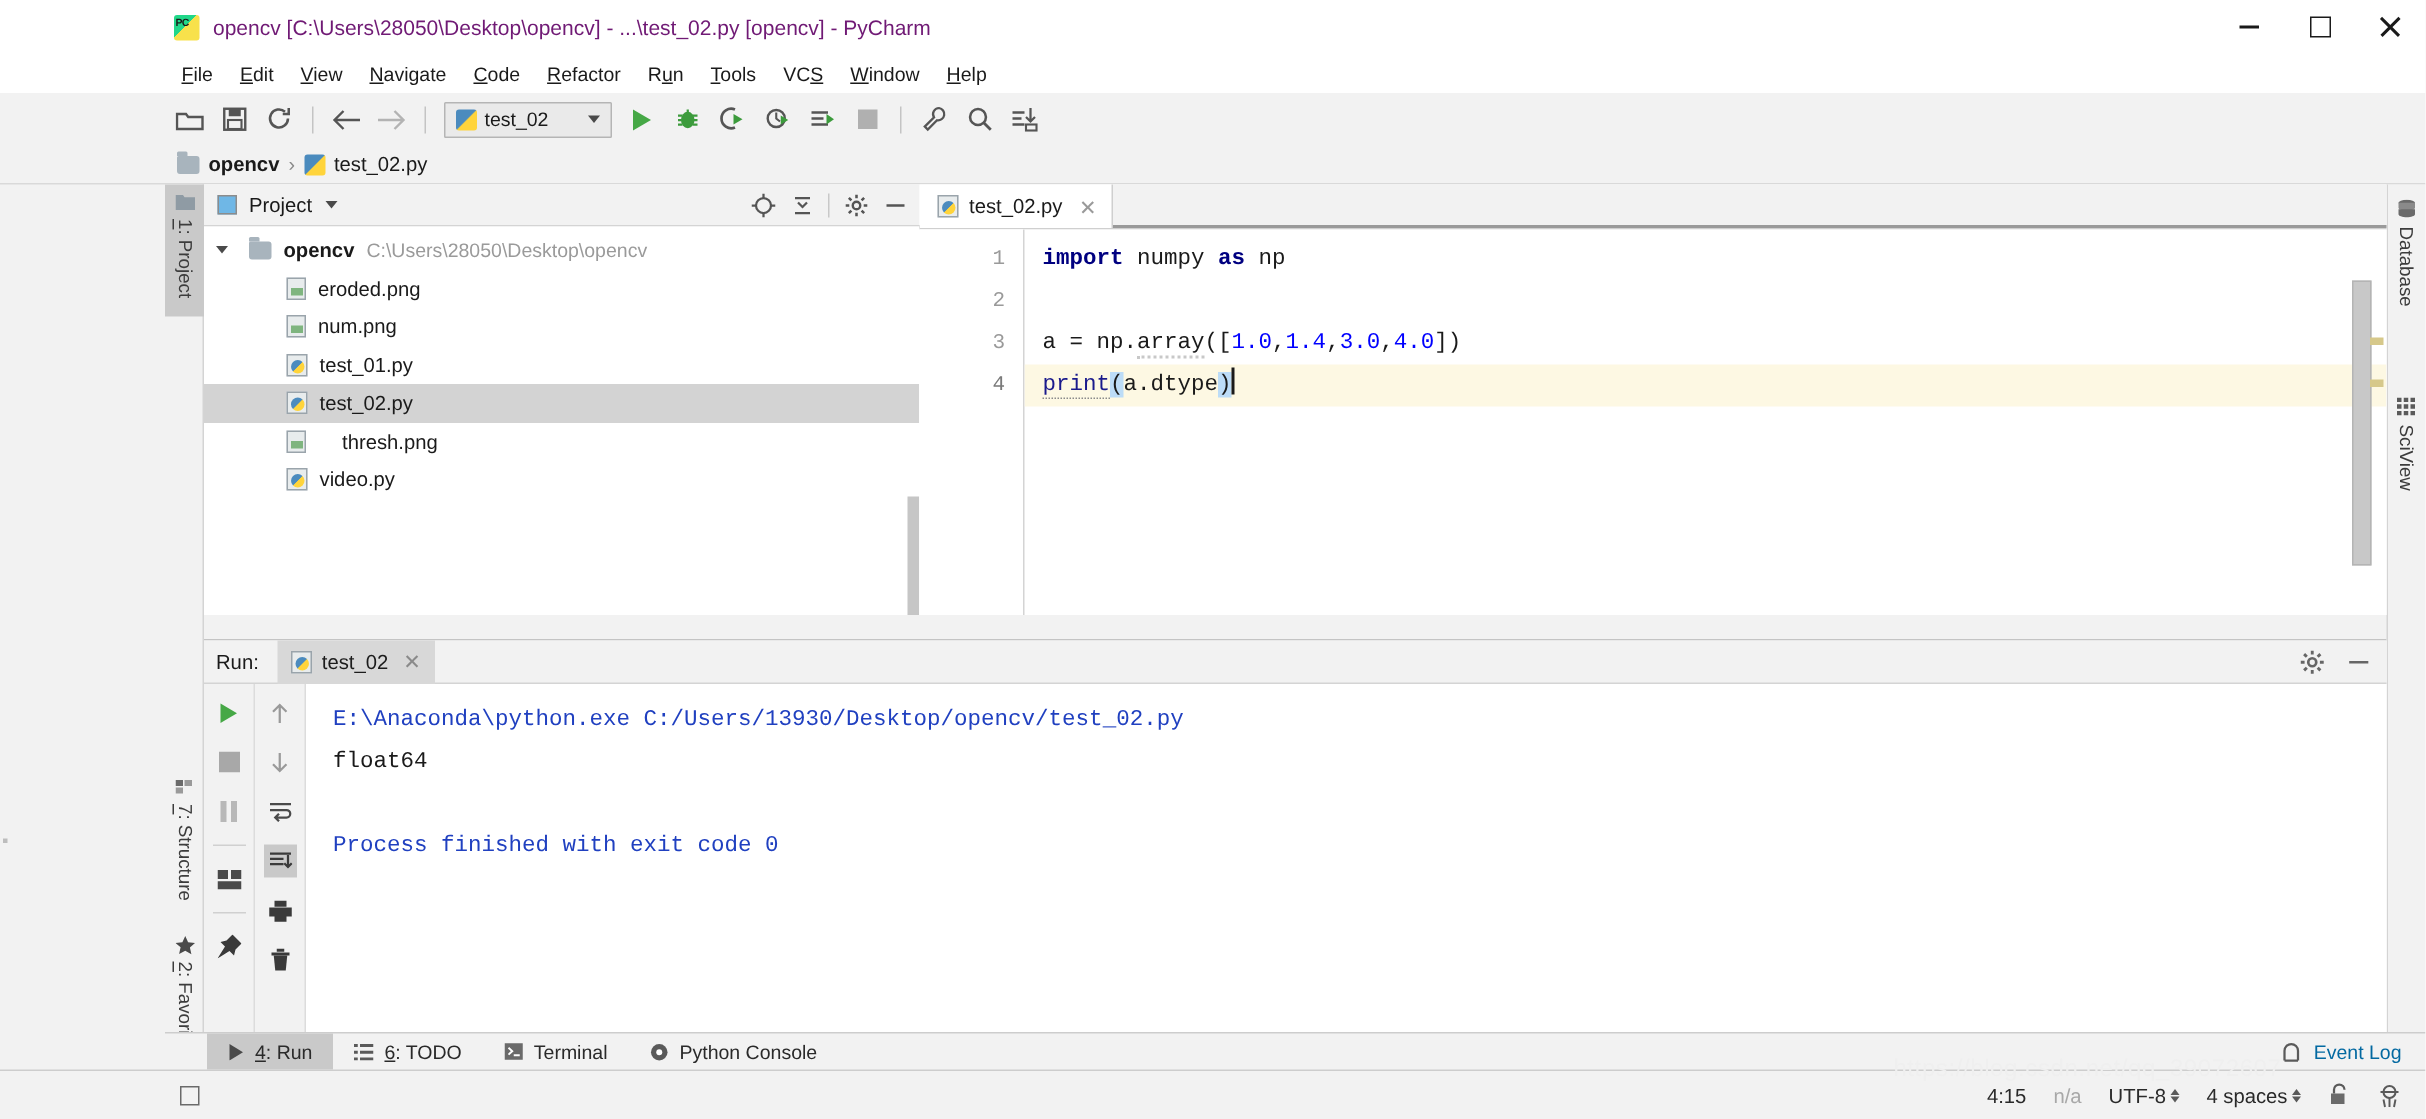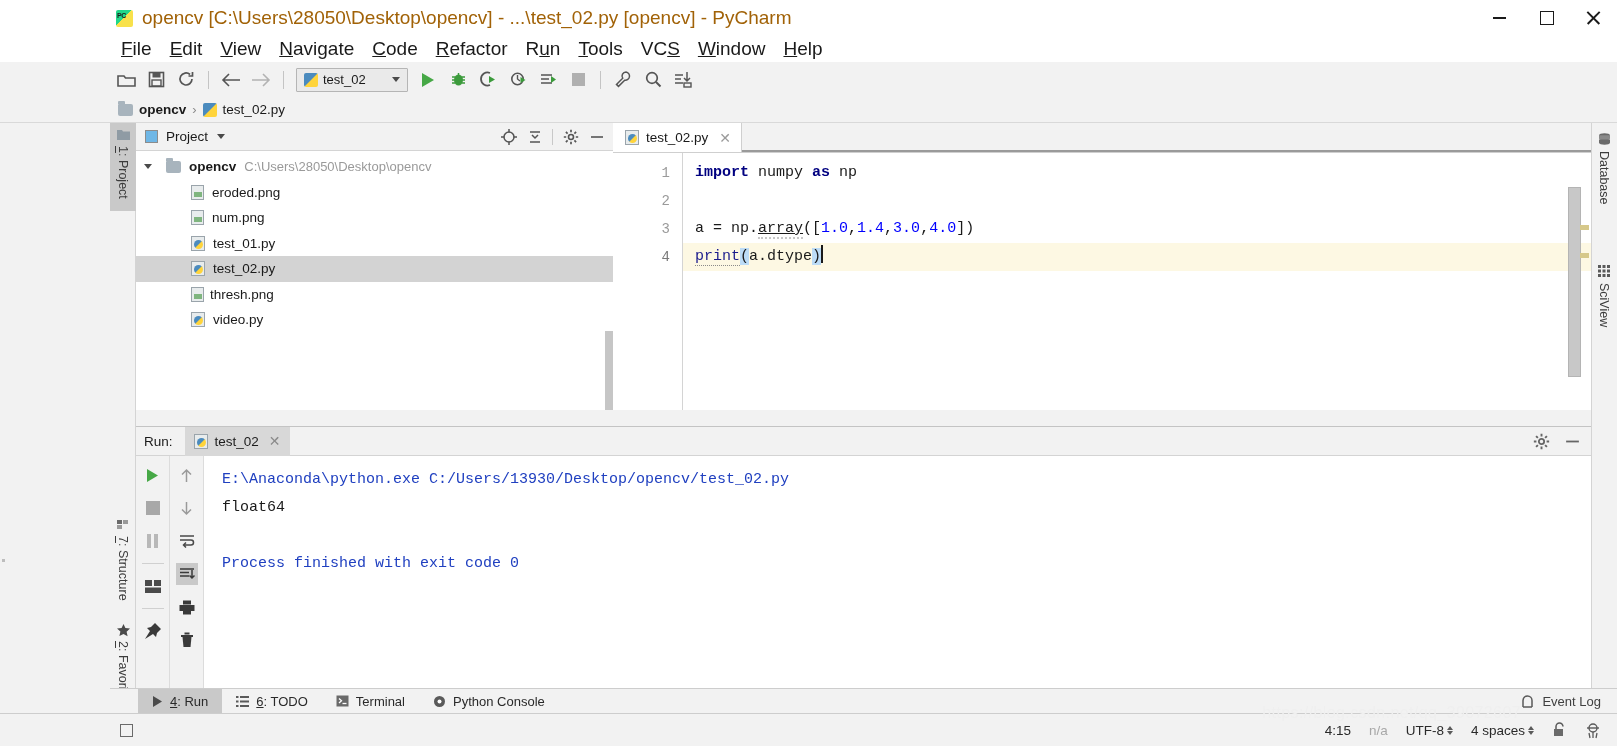--- a/index.html
+++ b/index.html
@@ -20,39 +20,39 @@
   }
   .titlebar .pc-logo {
     width: 17px; height: 17px; margin-left: 116px; margin-right: 9px;
     background: linear-gradient(135deg,#21d789 0%,#21d789 45%,#f8e14b 45%,#f8e14b 100%);
     border-radius: 2px; position: relative; flex: none;
   }
   .titlebar .pc-logo::after {
     content: "PC"; position: absolute; left: 1px; top: 2px;
     font-size: 7px; font-weight: bold; color: #1a1a1a; letter-spacing: -0.5px;
   }
-  .titlebar .ttl { font-size: 19px; color: #a16207; white-space: nowrap; }
+  .titlebar .ttl { font-size: 14px; color: #701a75; white-space: nowrap; }
   .wbtns { position: absolute; right: 0; top: 0; height: 36px; display: flex; }
   .wbtn { width: 47px; height: 36px; display: flex; align-items: center; justify-content: center;
           font-size: 15px; color: #1a1a1a; }
   .wbtn.mini::before { content:""; display:block; width:13px; height:1.5px; background:#1a1a1a; }
   .wbtn.maxi::before { content:""; display:block; width:12px; height:12px; border:1.5px solid #1a1a1a; }
   .wbtn.closex { position: relative; }
   .wbtn.closex::before, .wbtn.closex::after {
     content:""; position:absolute; width:17px; height:1.5px; background:#1a1a1a; top:17px; left:15px;
   }
   .wbtn.closex::before { transform: rotate(45deg); }
   .wbtn.closex::after  { transform: rotate(-45deg); }
 
   
   .menubar {
     position: absolute; left: 0; top: 36px; width: 1617px; height: 26px;
     background: #ffffff; display: flex; align-items: center; padding-left: 112px;
   }
-  .menuitem { font-size: 19px; color: #1a1a1a; padding: 2px 9px; white-space: nowrap; }
+  .menuitem { font-size: 13px; color: #1a1a1a; padding: 2px 9px; white-space: nowrap; }
   .menuitem u { text-decoration: underline; }
 
   
   .toolbar {
     position: absolute; left: 0; top: 62px; width: 1617px; height: 35px;
     background: #f2f2f2; display: flex; align-items: center; padding-left: 112px; gap: 2px;
   }
   .tbi { width: 28px; height: 26px; display: flex; align-items: center; justify-content: center; }
   .tbsep { width: 1px; height: 18px; background: #c4c4c4; margin: 0 6px; }
   .runcfg {
@@ -153,21 +153,21 @@
   .gl { height: 28px; line-height: 28px; font-family: "Liberation Mono", monospace; font-size: 14px; color: #9a9a9a; padding-right: 12px; }
   .gl.cur { color: #7a7a7a; }
   .codepane { flex: 1; position: relative; padding-top: 6px; overflow: hidden; }
   .cl { height: 28px; line-height: 28px; font-family: "Liberation Mono", monospace; font-size: 15px; color: #1a1a1a; padding-left: 12px; white-space: pre; }
   .cl.hl { background: #fdf8e3; }
   .kw { color: #000080; font-weight: bold; }
   .num { color: #0000ff; }
   .fn { color: #1a1a8c; border-bottom: 1px dotted #8a8a8a; }
   .brk { background: #bcdcf7; }
   .caret { display: inline-block; width: 2px; height: 18px; background: #1a1a1a; vertical-align: -3px; }
-  .squig { border-bottom: 2px dotted #c8c8c8; text-decoration: underline; }
+  .squig { border-bottom: 2px dotted #c8c8c8; }
   .edscroll { position: absolute; right: 10px; top: 34px; width: 13px; height: 190px; background: #c8c8c8; border: 1px solid #b4b4b4; }
   .mark { position: absolute; right: 2px; width: 9px; height: 5px; background: #d6c88a; }
 
   
   .runpanel { position: absolute; left: 136px; top: 426px; right: 26px; height: 277px; background:#fff; border-top: 1px solid #c4c4c4; }
   .runhead { height: 29px; background: #f2f2f2; display: flex; align-items: center; padding-left: 8px; border-bottom: 1px solid #d4d4d4; }
   .runhead .rl { font-size: 13.5px; color: #1a1a1a; margin-right: 12px; }
   .runtab { background: #d8d8d8; height: 29px; display: flex; align-items: center; gap: 7px; padding: 0 9px; font-size: 13.5px; }
   .runtab .x { color: #8a8a8a; font-size: 14px; margin-left: 3px; }
   .runhead .rbtns { margin-left: auto; display: flex; align-items: center; gap: 14px; padding-right: 10px; color:#666; }
@@ -184,21 +184,21 @@
   .hsep { height: 1px; background: #d0d0d0; width: 22px; }
 
   
   .bottombar {
     position: absolute; left: 110px; bottom: 33px; right: 0; height: 25px;
     background: #f2f2f2; display: flex; align-items: center; border-top: 1px solid #cdcdcd;
   }
   .btab { height: 25px; display: flex; align-items: center; gap: 7px; padding: 0 14px; font-size: 13px; color: #2a2a2a; white-space: nowrap; }
   .btab.sel { background: #c9c9c9; margin-left: 28px; }
   .btab u { text-decoration: underline; }
-  .bottombar .right { margin-left: auto; display: flex; align-items: center; gap: 7px; padding-right: 16px; font-size: 13px; color: #404040; }
+  .bottombar .right { margin-left: auto; display: flex; align-items: center; gap: 7px; padding-right: 16px; font-size: 13px; color: #0369a1; }
 
   
   .statusbar {
     position: absolute; left: 0; bottom: 0; width: 1617px; height: 33px;
     background: #f2f2f2; display: flex; align-items: center; border-top: 1px solid #cdcdcd;
   }
   .statusbar .sq {
     width: 13px; height: 13px; border: 1.5px solid #6a6a6a; margin-left: 120px;
   }
   .statusbar .right { margin-left: auto; display: flex; align-items: center; gap: 18px; padding-right: 16px; font-size: 13.5px; color: #2a2a2a; }
@@ -461,21 +461,21 @@
         <span class="tname" style="margin-left:8px">test_01.py</span>
       </div>
 
       <div class="trow sel" style="padding-left:55px">
         <span class="ic-py"></span>
         <span class="tname" style="margin-left:8px">test_02.py</span>
       </div>
 
       <div class="trow" style="padding-left:55px">
         <span class="ic-png"></span>
-        <span class="tname" style="margin-left:6px">thresh.png</span>
+        <span class="tname" style="margin-left:24px">thresh.png</span>
       </div>
 
       <div class="trow" style="padding-left:55px">
         <span class="ic-py"></span>
         <span class="tname" style="margin-left:8px">video.py</span>
       </div>
 
       <div class="projscroll" style="top:180px"></div>
     </div>
   </div>

